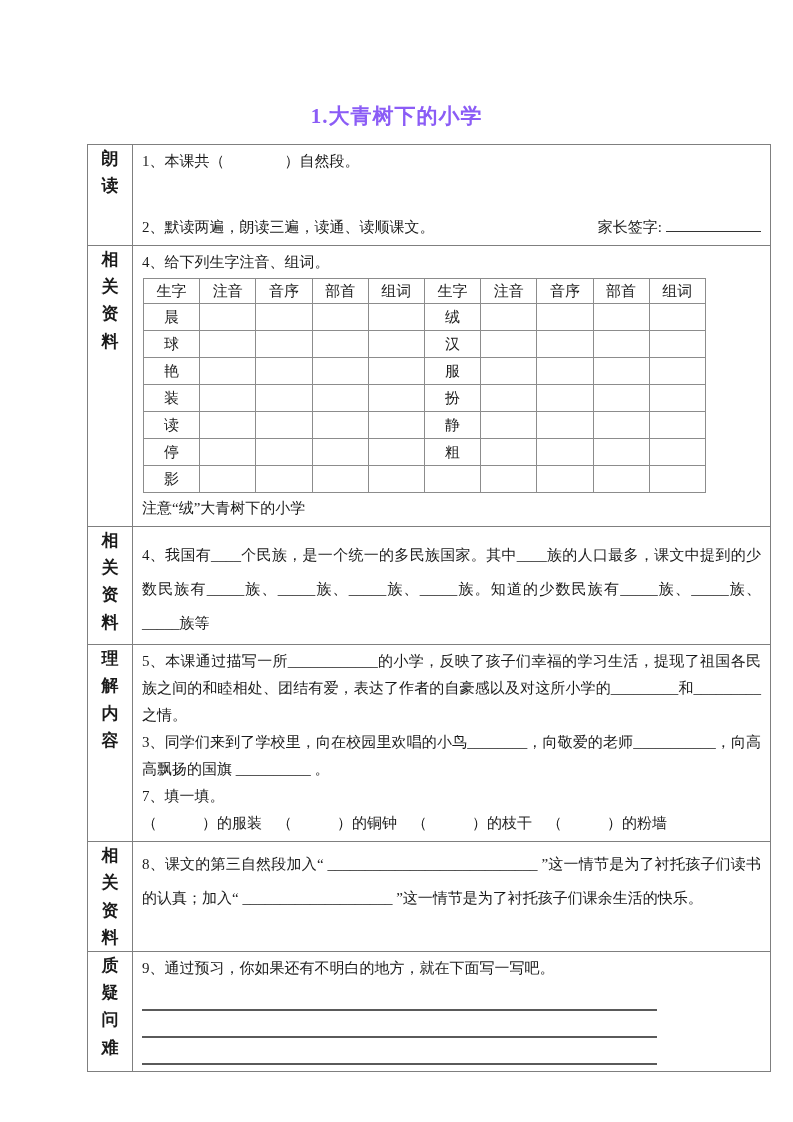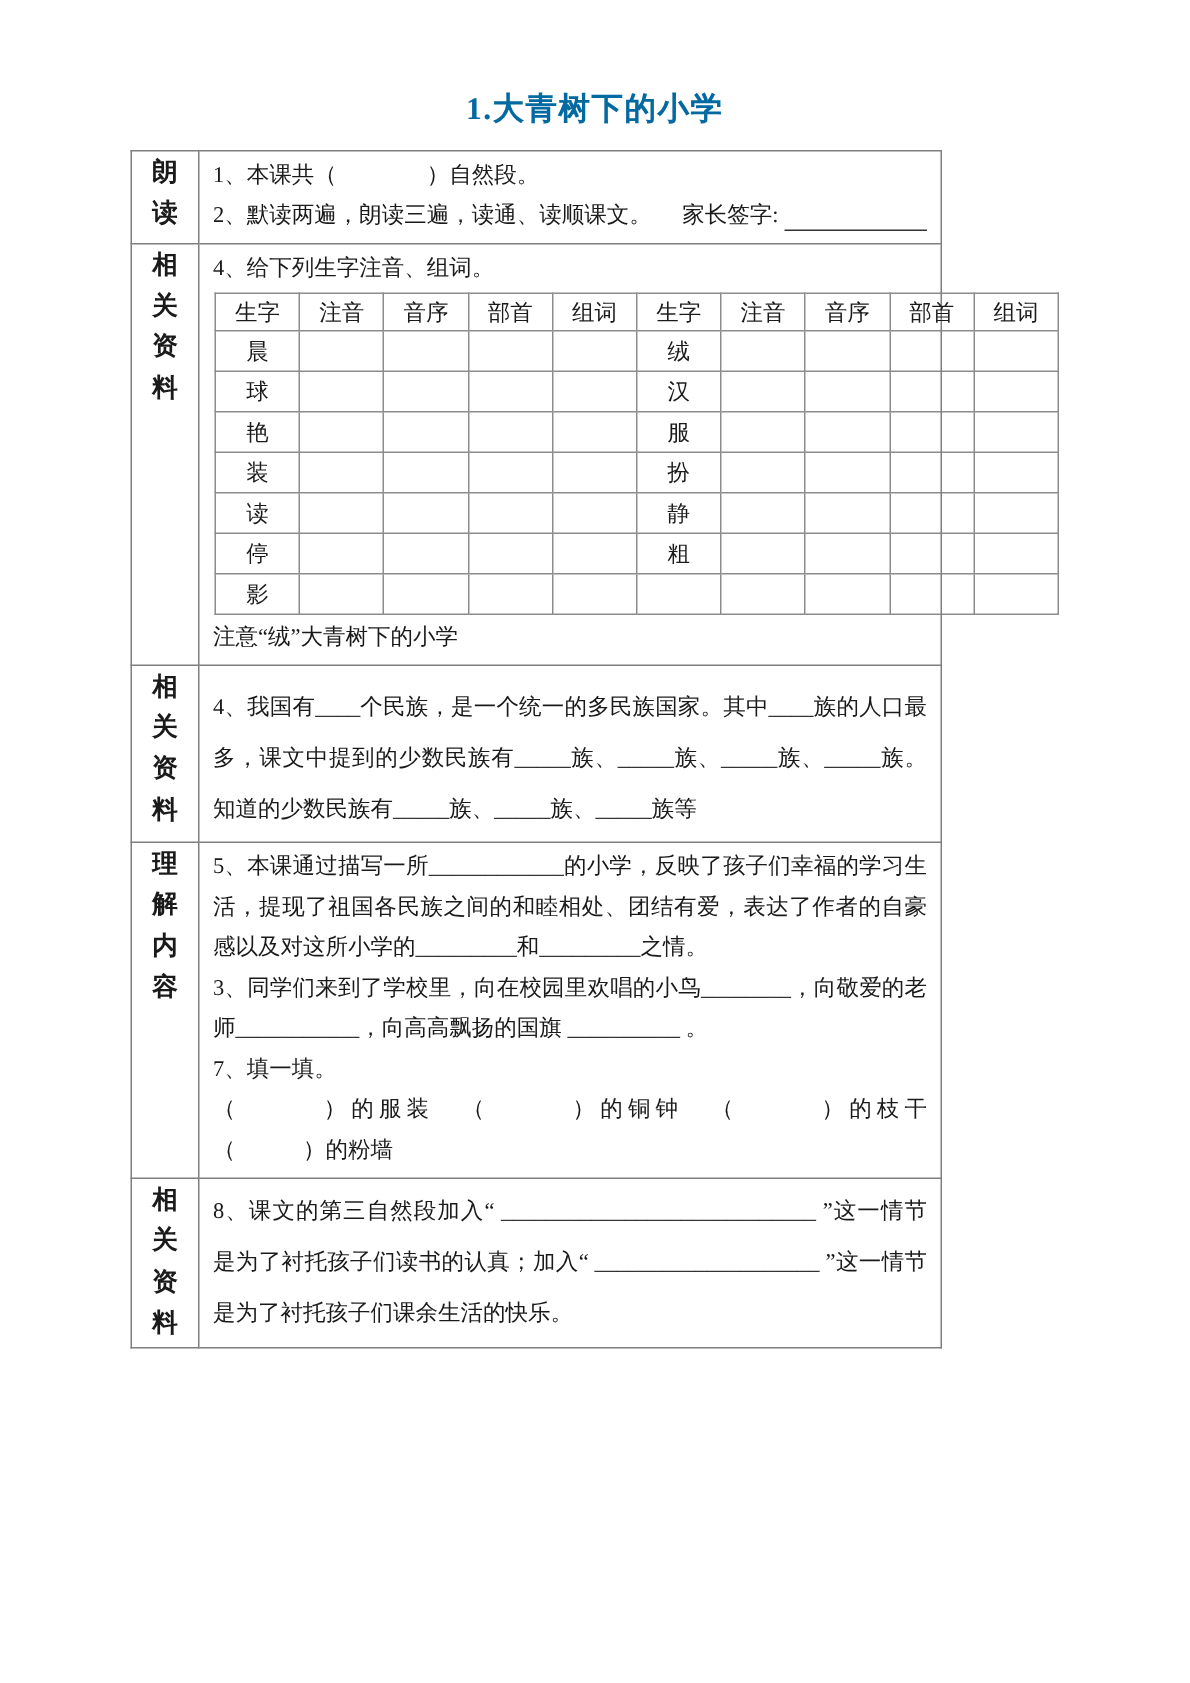--- a/index.html
+++ b/index.html
@@ -4,30 +4,30 @@
 <style>
   * { margin:0; padding:0; box-sizing:border-box; }
   html,body { background:#ffffff; }
   body {
     width:793px; height:1122px; overflow:hidden;
     font-family:"Liberation Serif", serif;
     color:#1a1a1a;
     position:relative;
   }
   .page-title {
-    margin-top:58px;
+    margin-top:102px;
     text-align:center;
     font-size:21px;
     font-weight:bold;
-    color:#0369a1;
+    color:#8b5cf6;
     letter-spacing:1px;
   }
   table.main {
     border-collapse:collapse;
-    width:541px;
+    width:684px;
     margin:14px 0 0 87px;
     table-layout:fixed;
   }
   table.main td {
     border:1px solid #7f7f7f;
     vertical-align:top;
   }
   td.label-cell {
     width:45px;
     vertical-align:middle;
@@ -48,21 +48,21 @@
     line-height:1.8;
     text-align:justify;
     white-space:pre-wrap;
   }
   .para.wide { line-height:2.25; }
   .row-flex {
     display:flex;
     justify-content:space-between;
     align-items:flex-end;
   }
-  .sig-group { display:flex; align-items:center; white-space:nowrap; }
+  .sig-group { display:flex; align-items:flex-start; white-space:nowrap;margin-top:39px; }
   .sig-line {
     display:inline-block;
     width:95px;
     border-bottom:1.5px solid #333;
     height:18px;
     margin-left:4px;
   }
   table.chartable {
     border-collapse:collapse;
     width:563px;
@@ -247,14 +247,27 @@
 
   <tr>
     <td class="label-cell">
       <span class="vlabel">相关资料</span>
     </td>
     <td class="content-cell challenge-pad">
       <div class="para wide">8、课文的第三自然段加入“ ____________________________ ”这一情节是为了衬托孩子们读书的认真；加入“ ____________________ ”这一情节是为了衬托孩子们课余生活的快乐。</div>
     </td>
   </tr>
 
+  <tr>
+    <td class="label-cell">
+      <span class="vlabel">质疑问难</span>
+    </td>
+    <td class="content-cell questions-pad">
+      <div class="para">9、通过预习，你如果还有不明白的地方，就在下面写一写吧。</div>
+      <div class="answers">
+        <div class="answer-line"></div>
+        <div class="answer-line"></div>
+        <div class="answer-line"></div>
+      </div>
+    </td>
+  </tr>
 </tbody>
   </table>
 
 </body></html>

